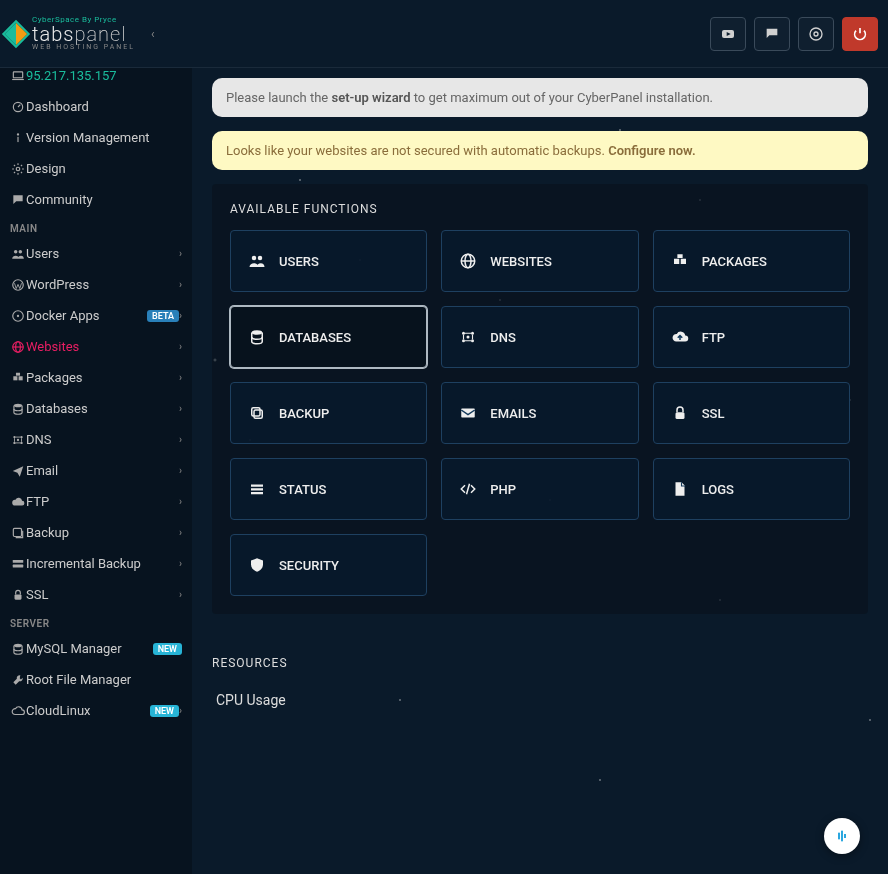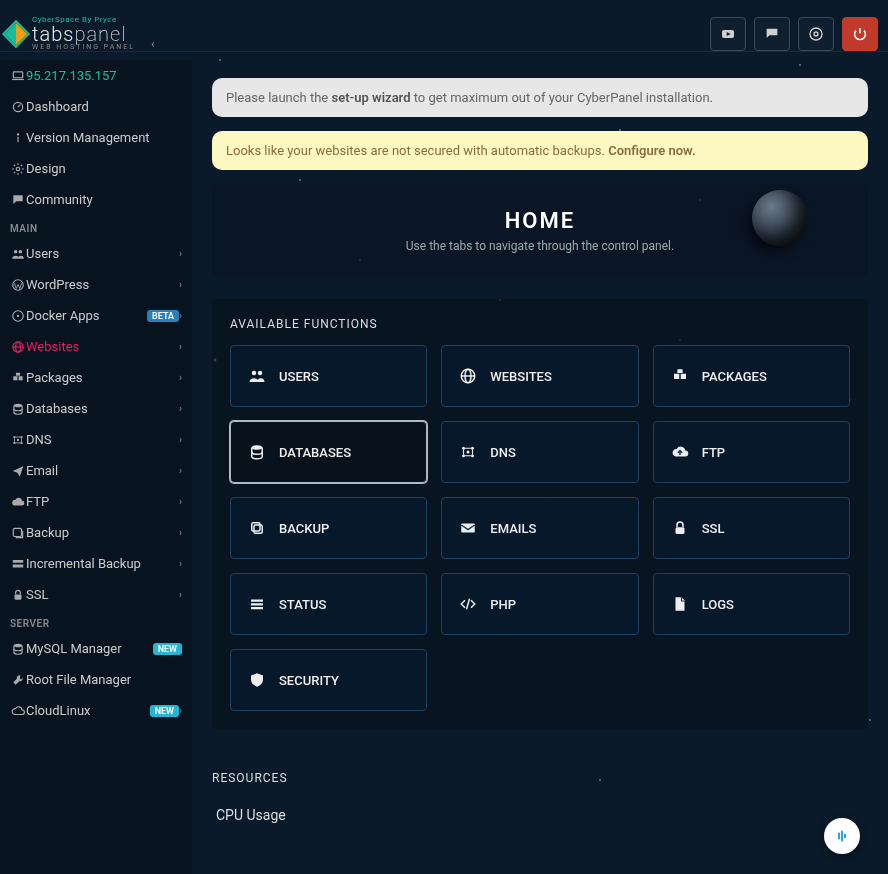--- a/index.html
+++ b/index.html
@@ -21,21 +21,21 @@
   radial-gradient(1px 1px at 550px 500px,#fff,transparent),
   radial-gradient(1px 1px at 720px 600px,#fff,transparent),
   radial-gradient(1px 1px at 400px 700px,#fff,transparent),
   radial-gradient(1px 1px at 600px 780px,#fff,transparent),
   radial-gradient(1px 1px at 800px 65px,#fff,transparent),
   radial-gradient(1px 1px at 850px 400px,#fff,transparent),
   radial-gradient(1px 1px at 870px 720px,#fff,transparent),
   #0a1a2a; z-index:0; }
 
 
-.topbar { position:relative; height:52px; background:linear-gradient(#0a1a2a,#0a1a2a); display:flex; align-items:flex-end; padding:0 10px; z-index:3; border-bottom:1px solid #1a2a3a; }
+.topbar { position:relative; height:68px; background:linear-gradient(#0a1a2a,#0a1a2a); display:flex; align-items:center; padding:0 10px; z-index:3; border-bottom:1px solid #1a2a3a; }
 .logo-wrap { display:flex; align-items:center; gap:6px; margin-left:-4px; }
 .logo-mark { width:20px; height:20px; transform:rotate(45deg); border:2px solid #1abc9c; background:linear-gradient(45deg,#1abc9c 50%,#f39c12 50%); }
 .logo-text { display:flex; flex-direction:column; line-height:1; }
 .logo-text small { font-size:8px; color:#1abc9c; letter-spacing:.5px; }
 .logo-text .brand { font-size:20px; font-weight:300; color:#e8e8e8; letter-spacing:1px; }
 .logo-text .brand .light { font-weight:200; color:#d0d0d0; }
 .logo-text .sub { font-size:7px; color:#888; letter-spacing:2px; }
 .collapse-btn { margin-left:16px; color:#888; font-size:12px; cursor:pointer; }
 .top-actions { margin-left:auto; display:flex; gap:8px; }
 .top-btn { width:36px; height:34px; border:1px solid #3a4a5a; border-radius:4px; display:flex; align-items:center; justify-content:center; color:#d0d0d0; background:#0f1f2f; cursor:pointer; }
@@ -313,25 +313,20 @@
 <div class="main">
 
   <div class="alert gray">
     <span>Please launch the </span><strong>set-up wizard</strong><span> to get maximum out of your CyberPanel installation.</span>
   </div>
 
   <div class="alert yellow">
     <span>Looks like your websites are not secured with automatic backups. </span><strong>Configure now.</strong>
   </div>
 
-  <div class="home-banner">
-    <div class="planet"></div>
-    <h1>HOME</h1>
-    <p>Use the tabs to navigate through the control panel.</p>
-  </div>
 
   <div class="panel">
     <div class="panel-title">AVAILABLE FUNCTIONS</div>
     <div class="fn-grid" id="fn-grid">
         <div class="fn-card">
           <span class="fic">
             <svg viewBox="0 0 24 24" fill="currentColor">
               <use href="#i-users"></use>
             </svg>
           </span>

